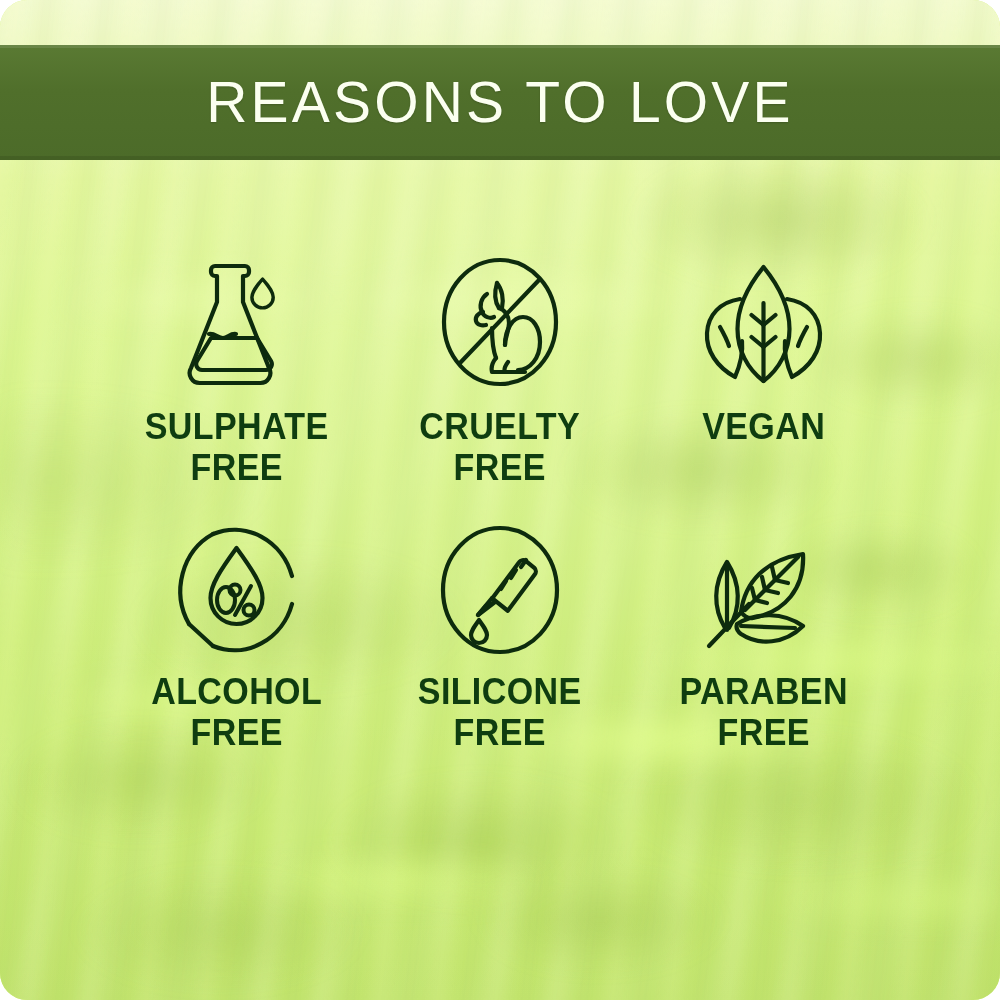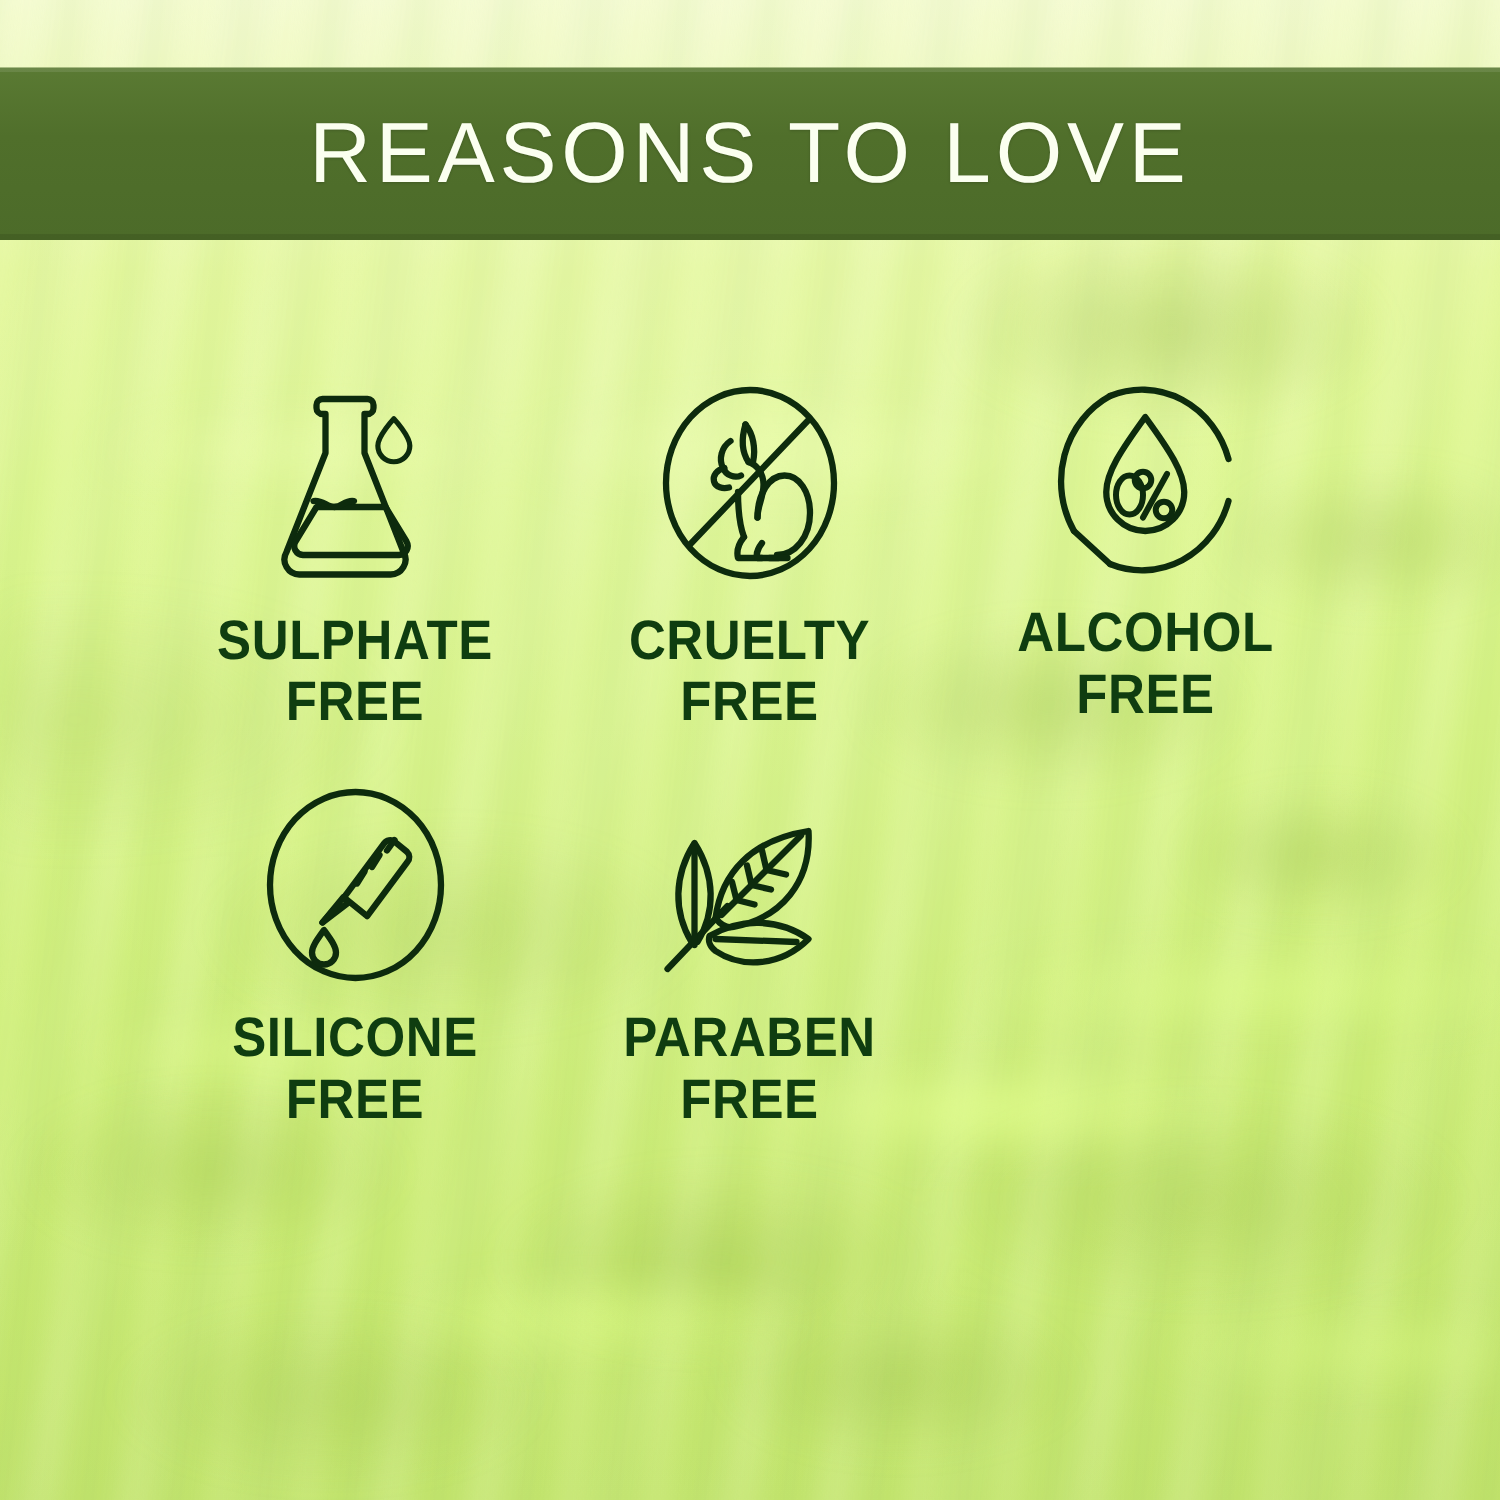--- a/index.html
+++ b/index.html
@@ -10,20 +10,21 @@
     overflow:hidden;
   }
 
   
   .poster{
     position:relative;
     width:1000px; height:1000px;
     background:#d6f07c;
     overflow:hidden;
     isolation:isolate;
+    border-radius:27px;
   }
 
   
   .bg-base{
     position:absolute; inset:0;
     background:
       linear-gradient(180deg,
         #f3fbcf 0%,
         #f0fac6 3.5%,
         #e2f79a 18%,
@@ -221,20 +222,44 @@
           <path d="M73 112 c-3 4 -4 8 -3 10 h14"></path>
           <path d="M78 122 h12"></path>
         </svg>
       </div>
       <div class="badge-label">
         <span>CRUELTY</span>
         <span class="l2">FREE</span>
       </div>
     </div>
 
+    <div class="badge">
+      <div class="badge-icon">
+        <svg width="135" height="135" viewBox="0 0 135 135" fill="none" stroke="#0d2b0d" stroke-width="4.2" stroke-linecap="round" stroke-linejoin="round">
+
+          <path d="M44 44 c-20 3 -32 16 -33 34 c-1 18 10 34 28 44 c6 -14 8 -26 7 -36"></path>
+          <path d="M24 72 c4 7 7 13 9 19"></path>
+
+          <path d="M91 44 c20 3 32 16 33 34 c1 18 -10 34 -28 44 c-6 -14 -8 -26 -7 -36"></path>
+          <path d="M111 72 c-4 7 -7 13 -9 19"></path>
+
+          <path d="M67.5 12 c-18 22 -26 43 -26 62 c0 21 10 40 26 52 c16 -12 26 -31 26 -52 c0 -19 -8 -40 -26 -62 Z"></path>
+
+          <line x1="67.5" y1="48" x2="67.5" y2="126"></line>
+          <path d="M67.5 70 l-12 -10"></path>
+          <path d="M67.5 70 l12 -10"></path>
+          <path d="M67.5 92 l-12 -10"></path>
+          <path d="M67.5 92 l12 -10"></path>
+        </svg>
+      </div>
+      <div class="badge-label">
+        <span>VEGAN</span>
+        <span class="l2"></span>
+      </div>
+    </div>
 
     <div class="badge row2">
       <div class="badge-icon">
         <svg width="135" height="140" viewBox="0 0 135 140" fill="none" stroke="#0d2b0d" stroke-width="4.2" stroke-linecap="round" stroke-linejoin="round">
 
           <path d="M44 14 A60 64 0 0 1 123 56"></path>
           <path d="M123 84 A60 64 0 0 1 44 126"></path>
           <path d="M44 14 A60 64 0 0 0 20 104"></path>
           <path d="M20 104 L44 126"></path>
 

